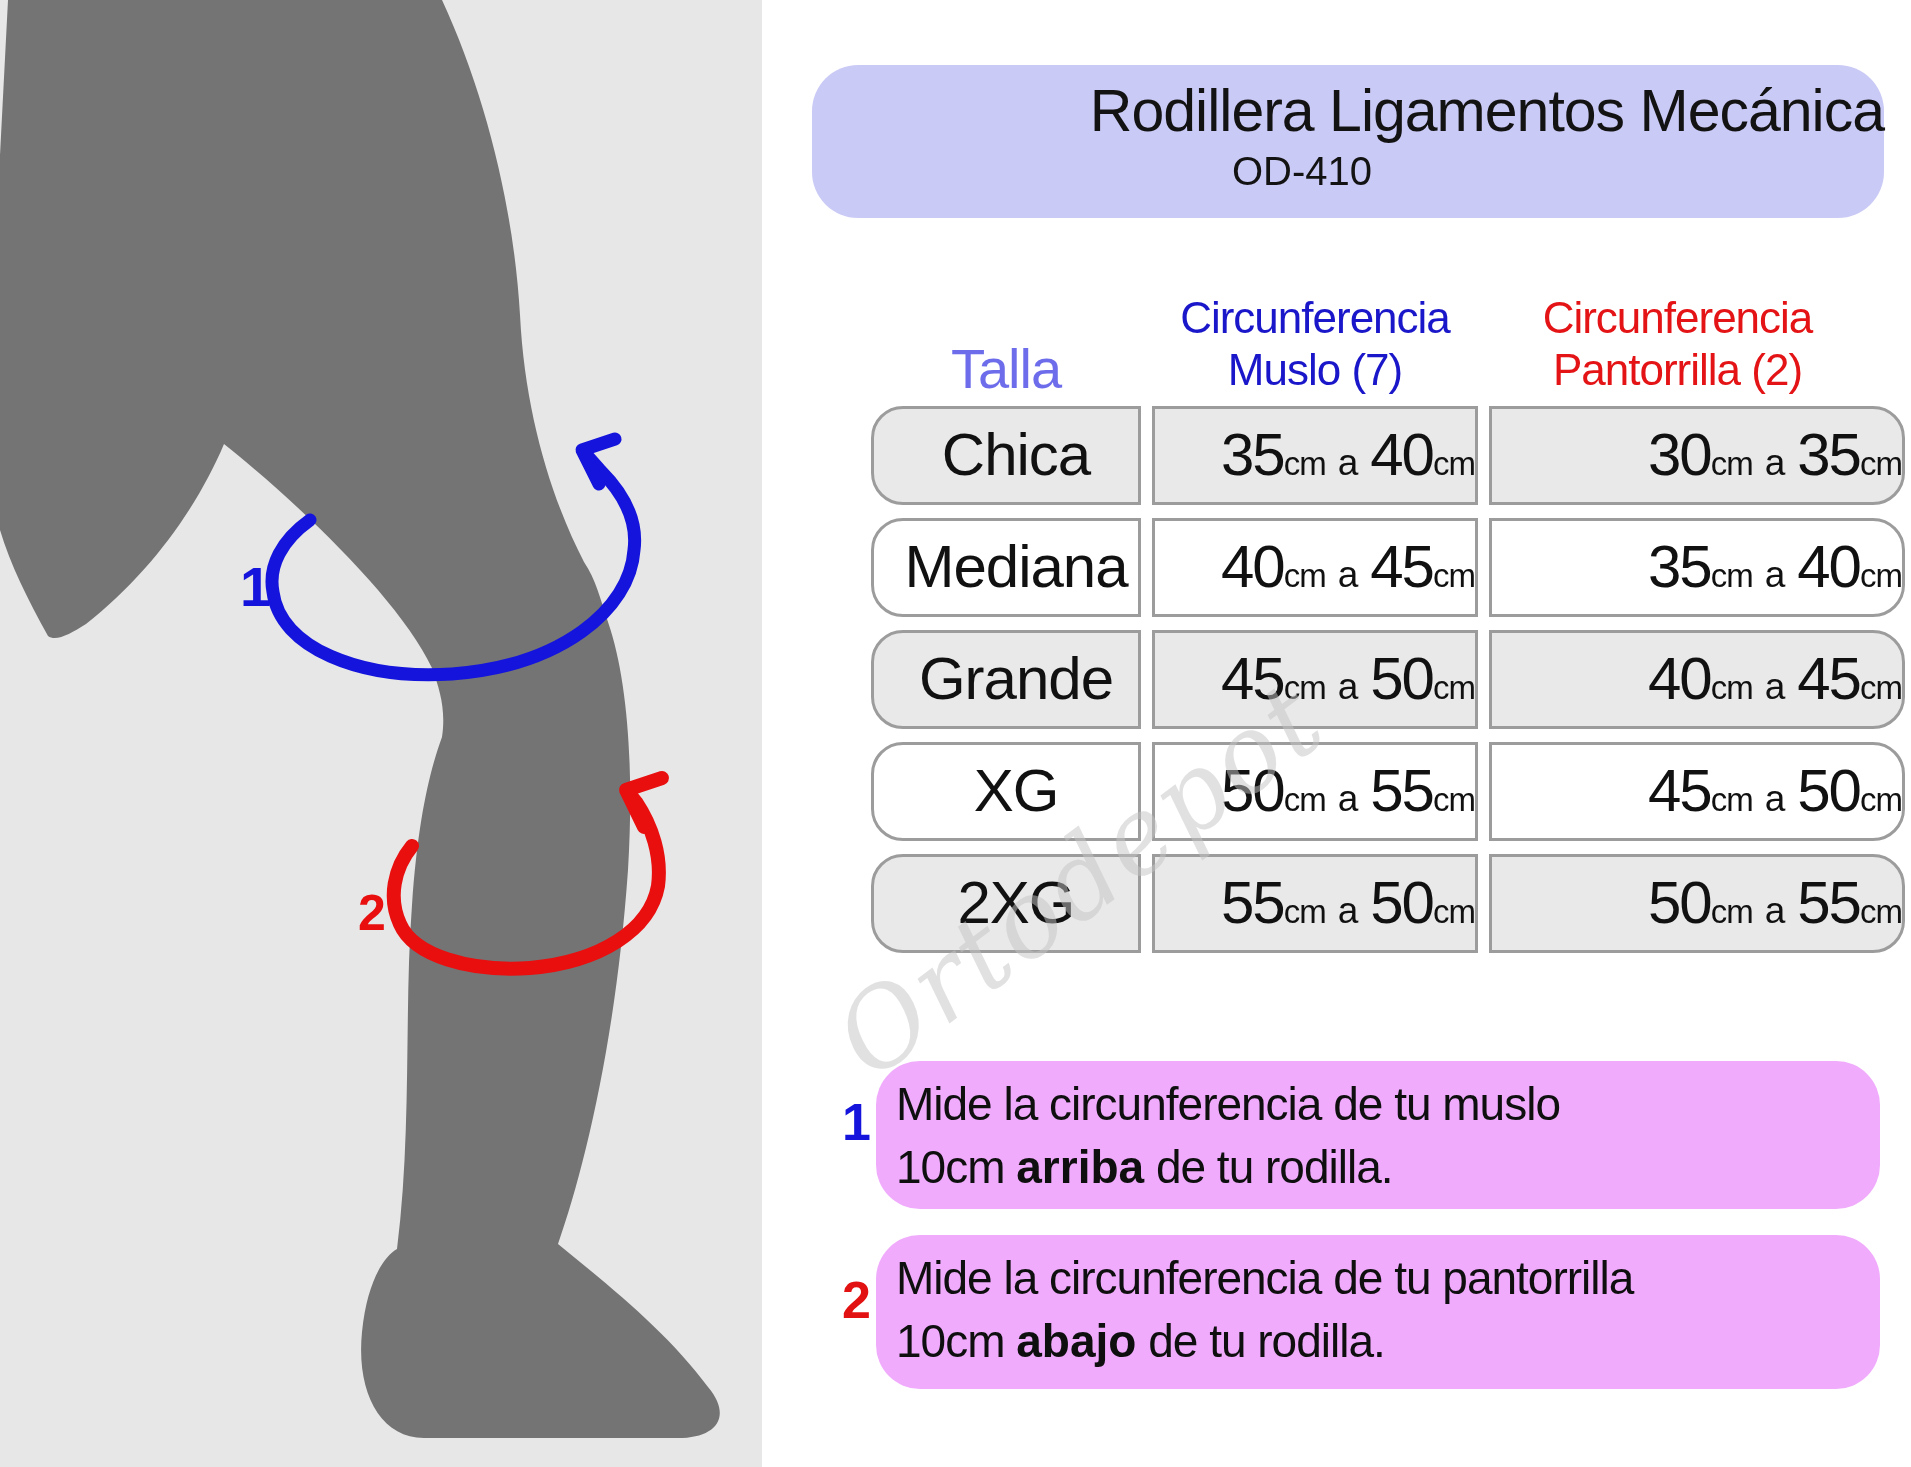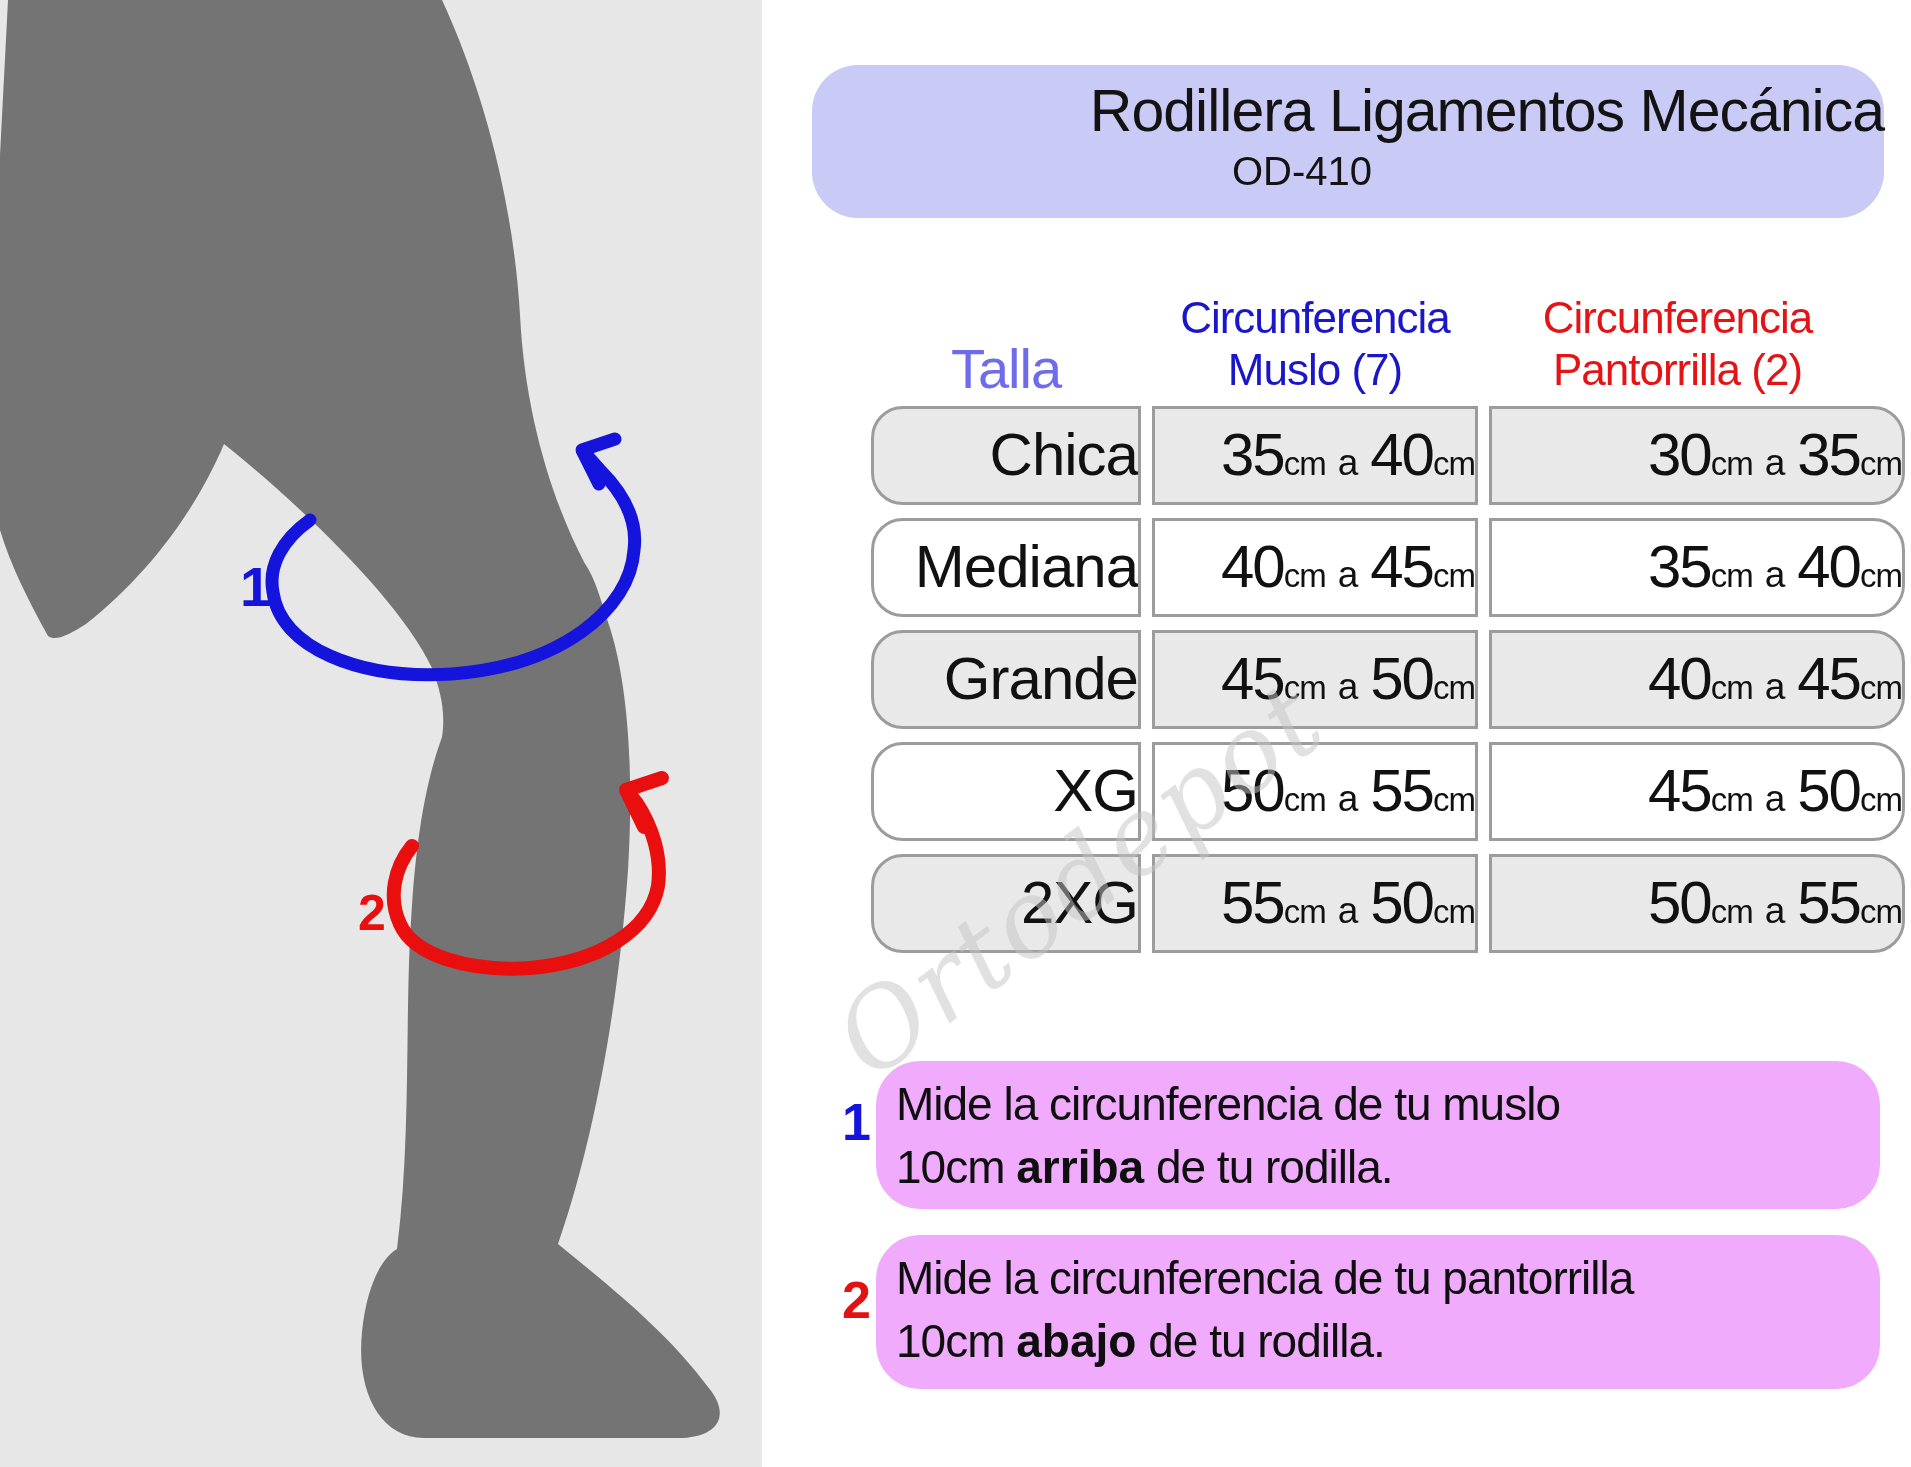--- a/index.html
+++ b/index.html
@@ -16,21 +16,21 @@
   .col-head{position:absolute;text-align:center;letter-spacing:-1px;}
   .th-talla{left:871px;top:336px;width:270px;font-size:56px;color:#6d6dec;}
   .th-muslo{left:1152px;top:292px;width:326px;font-size:44px;line-height:52px;color:#1a16c9;}
   .th-pant {left:1489px;top:292px;width:377px;font-size:44px;line-height:52px;color:#e41315;}
   
   .size-table{position:absolute;left:871px;top:406px;}
   .t-row{display:flex;gap:11px;height:99px;margin-bottom:13px;}
   .cell{border:3px solid #9c9c9c;box-sizing:border-box;background:#ffffff;
         line-height:92px;text-align:right;white-space:nowrap;overflow:hidden;}
   .row-gray .cell{background:#e9e9e9;}
-  .c1{width:270px;border-radius:32px 0 0 32px;text-align:right;padding-left:20px;font-size:60px;letter-spacing:-1px;}
+  .c1{width:270px;border-radius:32px 0 0 32px;text-align:center;padding-left:20px;font-size:60px;letter-spacing:-1px;}
   .c2{width:326px;}
   .c3{width:416px;border-radius:0 32px 32px 0;}
   .num{font-size:60px;letter-spacing:-2px;}
   .unit{font-size:33px;letter-spacing:-1px;}
   .sep{font-size:37px;margin:0 12px;}
   
   .watermark{position:absolute;left:760px;top:780px;width:640px;height:200px;
              transform:rotate(-37deg);text-align:center;line-height:200px;
              font-family:"DejaVu Serif", serif;font-style:italic;font-size:106px;
              letter-spacing:3px;color:#c4c4c4;opacity:.5;z-index:6;pointer-events:none;}

